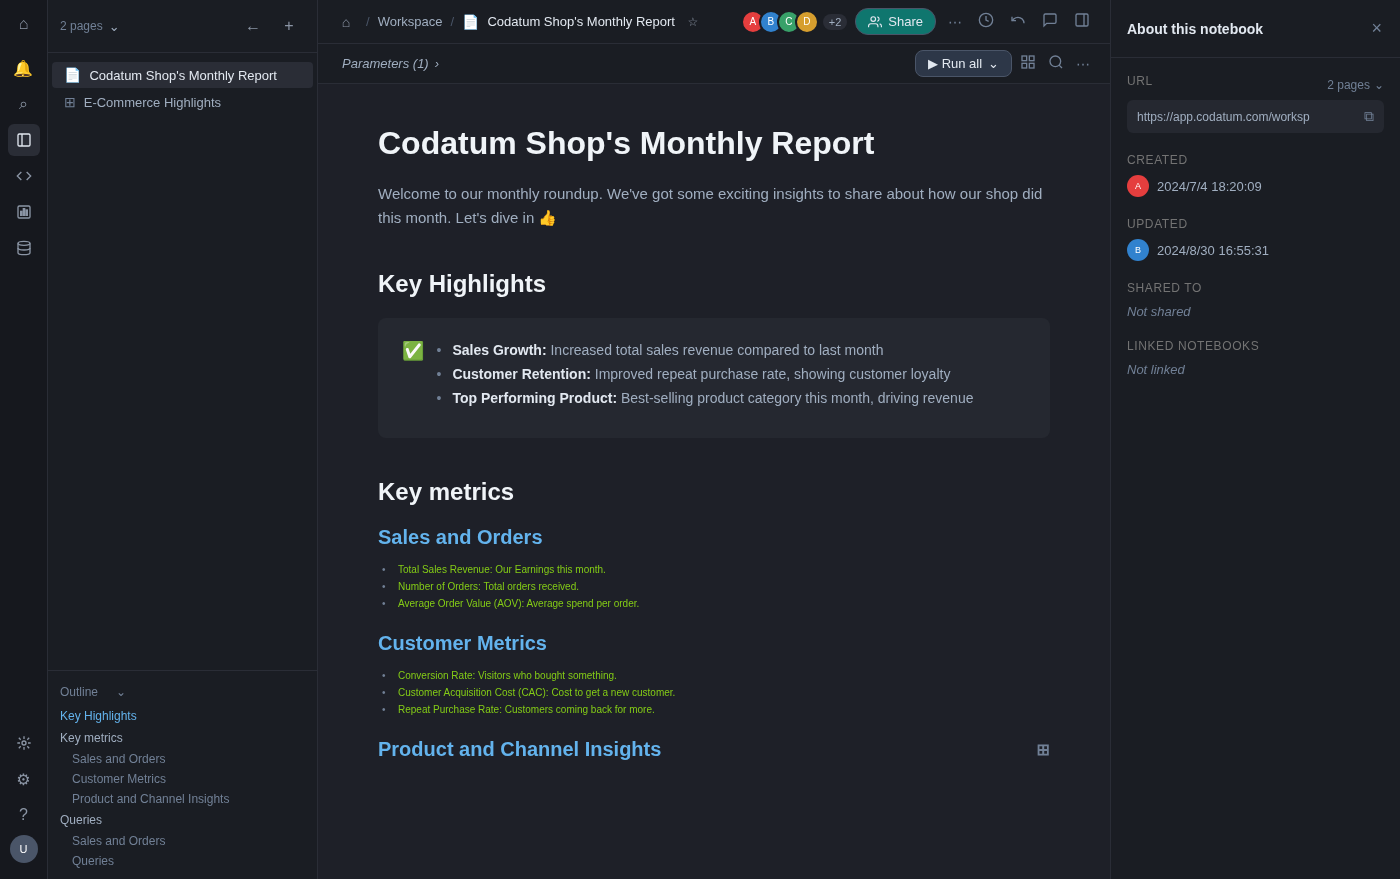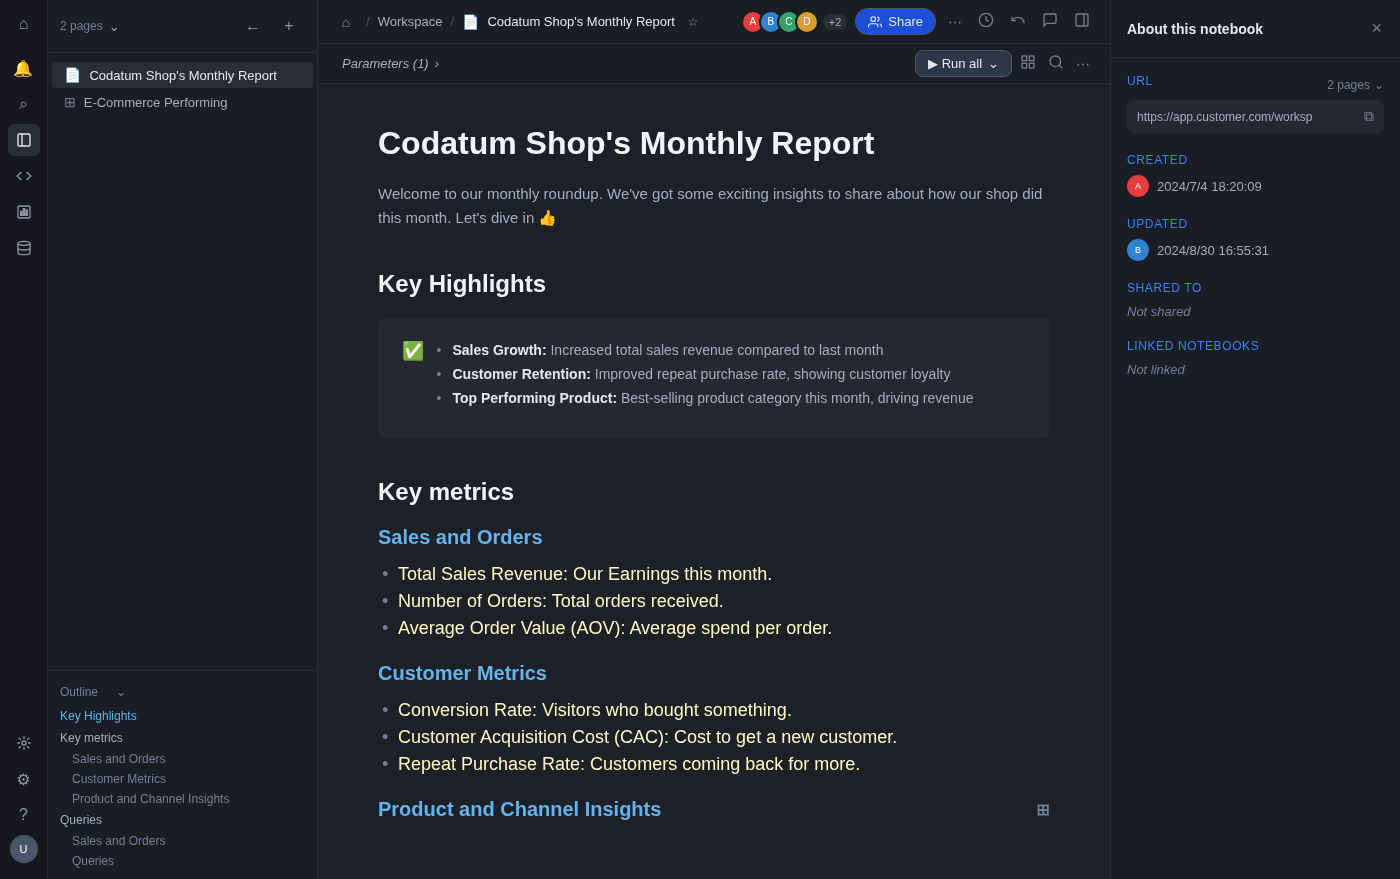--- a/index.html
+++ b/index.html
@@ -205,21 +205,21 @@
       color: #a0aec0;
       font-size: 11px;
       padding: 2px 6px;
       border-radius: 10px;
       margin-left: 4px;
     }
     .share-btn {
       display: flex;
       align-items: center;
       gap: 6px;
-      background: #1d4ed8;
+      background: #0f766e;
       border: 1px solid #4a5568;
       color: #e2e8f0;
       padding: 5px 12px;
       border-radius: 13px;
       cursor: pointer;
       font-size: 13px;
     }
     .icon-gray { color: #718096; cursor: pointer; padding: 4px; border-radius: 4px; }
 
     
@@ -333,22 +333,22 @@
     }
     .highlight-list li strong {
       color: #e2e8f0;
     }
     .nb-bullet-list {
       list-style: none;
       margin-bottom: 16px;
     }
     .nb-bullet-list li {
       padding: 3px 0;
-      font-size: 18px;
-      color: #fef9c3;
+      font-size: 10px;
+      color: #84cc16;
       position: relative;
       padding-left: 20px;
     }
     .nb-bullet-list li::before {
       content: '•';
       position: absolute;
       left: 4px;
       color: #718096;
     }
 
@@ -386,21 +386,21 @@
       padding: 2px;
     }
     .right-panel-body {
       padding: 16px;
     }
     .info-section {
       margin-bottom: 20px;
     }
     .info-label {
       font-size: 12px;
-      color: #3b82f6;
+      color: #737373;
       margin-bottom: 8px;
       font-weight: 500;
       text-transform: uppercase;
       letter-spacing: 0.05em;
     }
     .url-row-header {
       display: flex;
       align-items: center;
       justify-content: space-between;
       margin-bottom: 4px;
@@ -522,21 +522,21 @@
     </div>
   </div>
 
   <div class="file-list">
     <div class="file-item active">
       <span class="file-icon">📄</span>
       <span>Codatum Shop's Monthly Report</span>
     </div>
     <div class="file-item">
       <span class="file-icon">⊞</span>
-      <span>E-Commerce Performing</span>
+      <span>E-Commerce Highlights</span>
     </div>
   </div>
 
   <div class="outline-section">
     <div class="outline-header">
       <span>Outline</span>
       <span>⌄</span>
     </div>
     <div class="outline-item active">
       <span>Key Highlights</span>
@@ -698,21 +698,21 @@
 
     <div class="info-section">
       <div class="url-row-header">
         <span class="info-label">URL</span>
         <div class="pages-dropdown">
           <span>2 pages</span>
           <span>⌄</span>
         </div>
       </div>
       <div class="url-box">
-        <span class="url-text">https://app.customer.com/worksp</span>
+        <span class="url-text">https://app.codatum.com/worksp</span>
         <span class="copy-icon">⧉</span>
       </div>
     </div>
 
     <div class="info-section">
       <div class="info-label">Created</div>
       <div class="meta-row">
         <div class="meta-avatar">A</div>
         <span>2024/7/4 18:20:09</span>
       </div>

